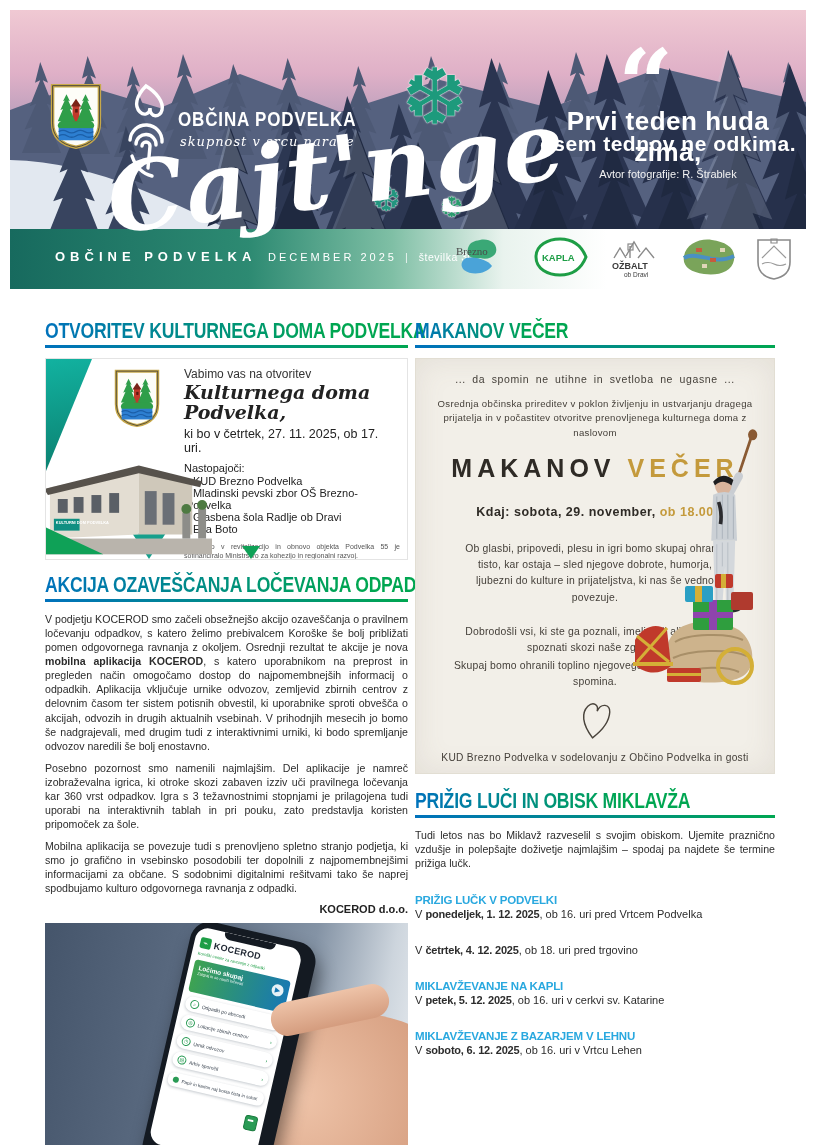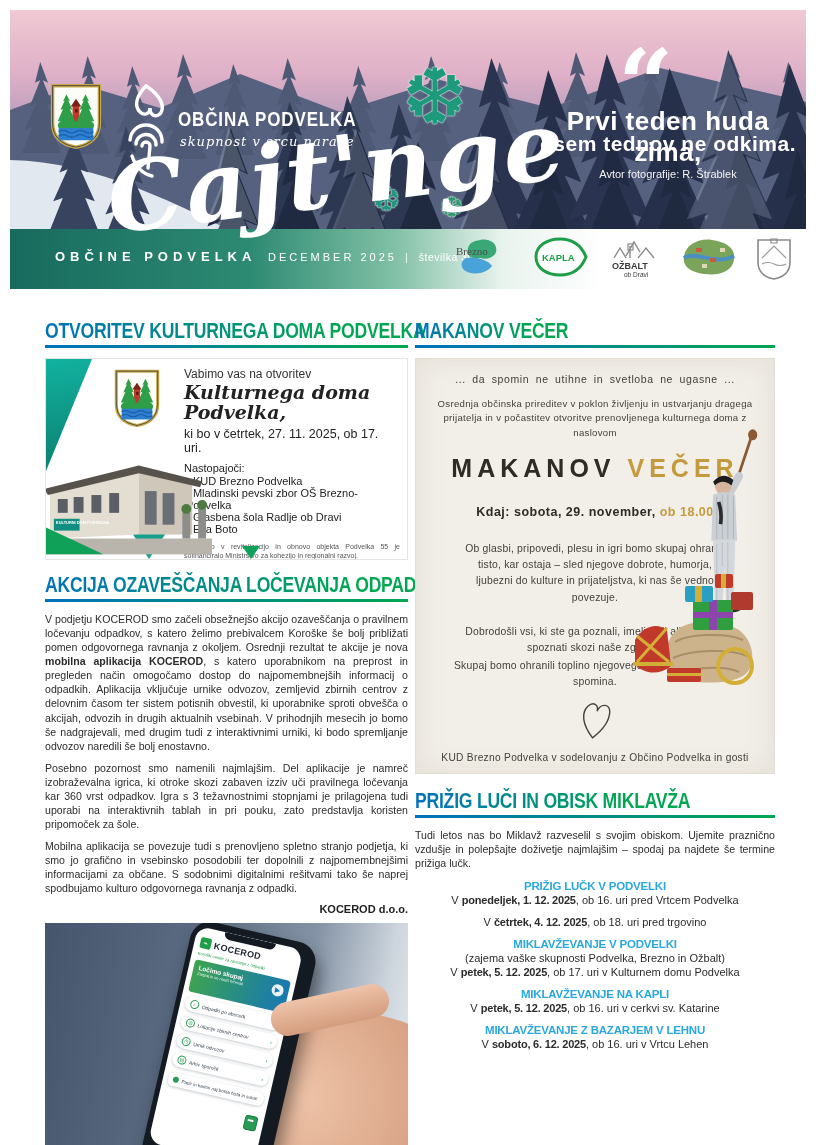--- a/index.html
+++ b/index.html
@@ -129,21 +129,21 @@
   .po-body{font-size:10.4px;line-height:1.55;letter-spacing:.2px;}
   .po-b1{margin:22px auto 0;width:82%;}
   .po-b2{margin:18px auto 0;width:80%;}
   .po-b3{margin:2px auto 0;width:96%;}
   .po-heart{margin:8px auto 2px;width:36px;height:44px;transform:rotate(8deg);}
   .po-footer{font-size:10.2px;letter-spacing:.3px;margin-top:4px;}
   .makan-man{position:absolute;right:2px;top:62px;width:92px;height:208px;}
 
   
   .mik-wrap{position:relative;}
-  .event{margin-top:10px;text-align:center;}
+  .event{margin-top:24px;}
   .evt-title{color:#29a8df;font-weight:bold;font-size:11.5px;letter-spacing:-.2px;}
   .evt-note{font-size:11px;color:#2c2c2c;margin-top:2px;}
   .evt-line{font-size:11px;color:#2c2c2c;margin-top:2px;}
   .evt-line b{letter-spacing:-.2px;}
   .gifts{position:absolute;right:-4px;top:252px;width:152px;height:118px;}
 
   .h-gap{height:14px;}
 </style>
 </head>
 <body>
@@ -449,25 +449,20 @@
     <div class="event">
       <div class="evt-title">PRIŽIG LUČK V PODVELKI</div>
       <div class="evt-note"></div>
       <div class="evt-line"><span>V </span><b>ponedeljek, 1. 12. 2025</b><span>, ob 16. uri pred Vrtcem Podvelka</span></div>
     </div>
     <div class="event">
       <div class="evt-note"></div>
       <div class="evt-line"><span>V </span><b>četrtek, 4. 12. 2025</b><span>, ob 18. uri pred trgovino</span></div>
     </div>
     <div class="event">
-      <div class="evt-title">MIKLAVŽEVANJE V PODVELKI</div>
-      <div class="evt-note">(zajema vaške skupnosti Podvelka, Brezno in Ožbalt)</div>
-      <div class="evt-line"><span>V </span><b>petek, 5. 12. 2025</b><span>, ob 17. uri v Kulturnem domu Podvelka</span></div>
-    </div>
-    <div class="event">
       <div class="evt-title">MIKLAVŽEVANJE NA KAPLI</div>
       <div class="evt-note"></div>
       <div class="evt-line"><span>V </span><b>petek, 5. 12. 2025</b><span>, ob 16. uri v cerkvi sv. Katarine</span></div>
     </div>
     <div class="event">
       <div class="evt-title">MIKLAVŽEVANJE Z BAZARJEM V LEHNU</div>
       <div class="evt-note"></div>
       <div class="evt-line"><span>V </span><b>soboto, 6. 12. 2025</b><span>, ob 16. uri v Vrtcu Lehen</span></div>
     </div>
 

